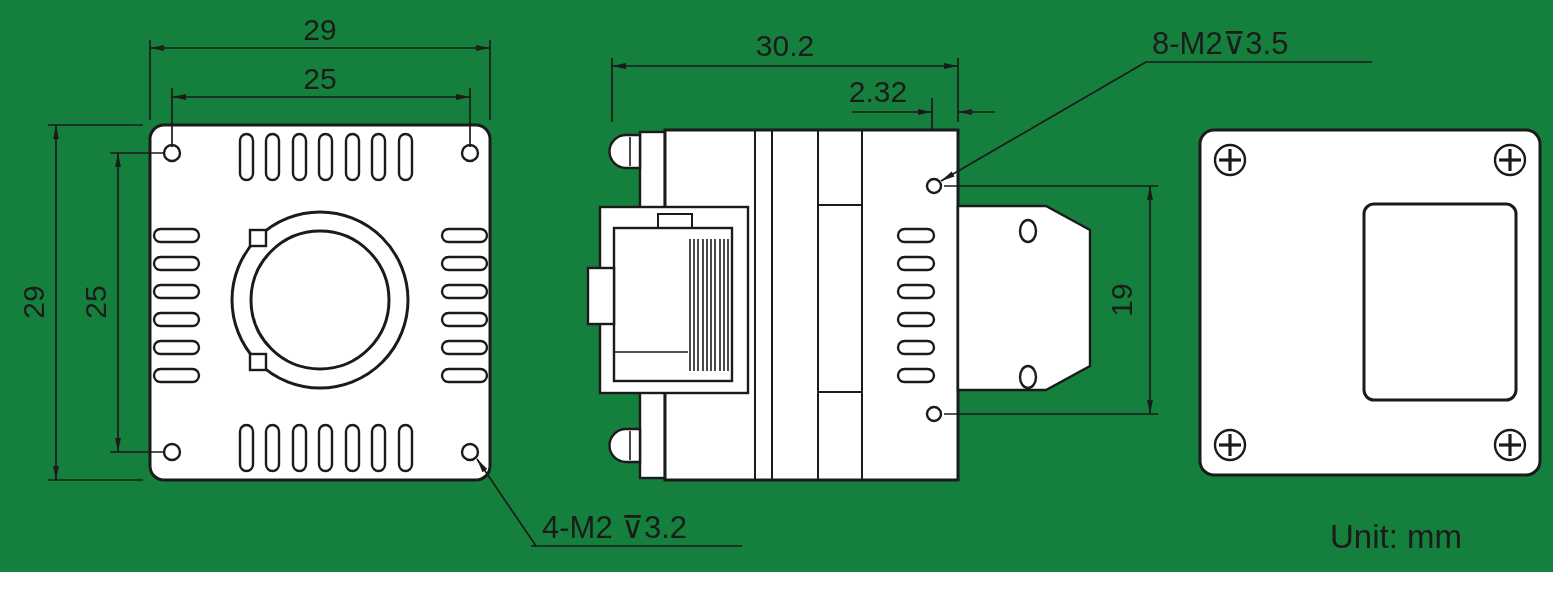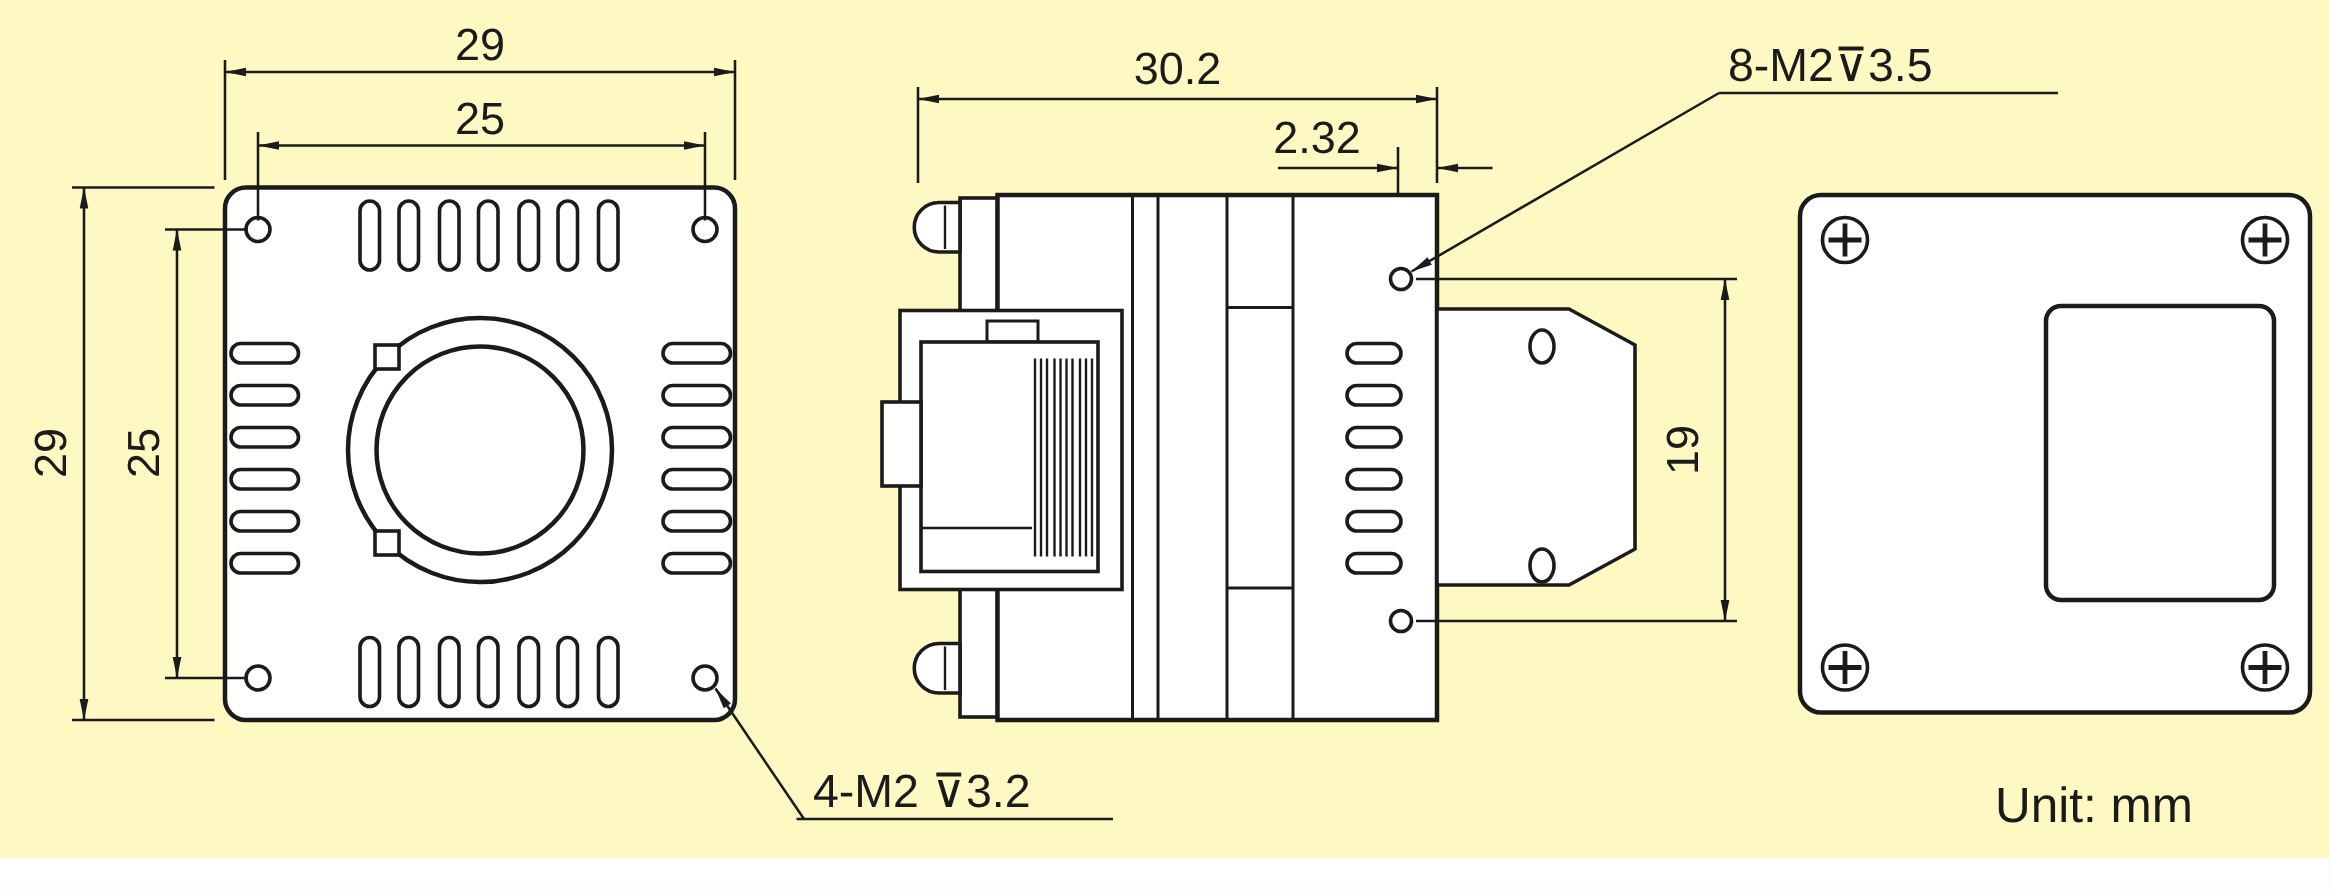--- a/index.html
+++ b/index.html
@@ -1,16 +1,16 @@
 <!DOCTYPE html>
 <html><head>
 <meta charset="utf-8">
 <style>
   html,body{margin:0;padding:0;background:#ffffff;}
-  .stage{width:1553px;height:572px;background:#fef9c3;position:relative;overflow:hidden;
+  .stage{width:1553px;height:572px;background:#15803d;position:relative;overflow:hidden;
          font-family:"Liberation Sans","DejaVu Sans",sans-serif;}
   svg{display:block;}
   .outline{fill:#ffffff;stroke:#1b1b1b;stroke-width:3;}
   .part{fill:#ffffff;stroke:#1b1b1b;stroke-width:2.4;}
   .thin{fill:none;stroke:#1b1b1b;stroke-width:2;}
   .pin{fill:none;stroke:#1b1b1b;stroke-width:1.6;}
   .dim{stroke:#1b1b1b;stroke-width:1.7;fill:none;}
   .cross{stroke:#1b1b1b;stroke-width:3.2;fill:none;}
   .dimtext{font-family:"Liberation Sans","DejaVu Sans",sans-serif;font-size:30px;fill:#1b1b1b;}
   .callout{font-size:31px;}

